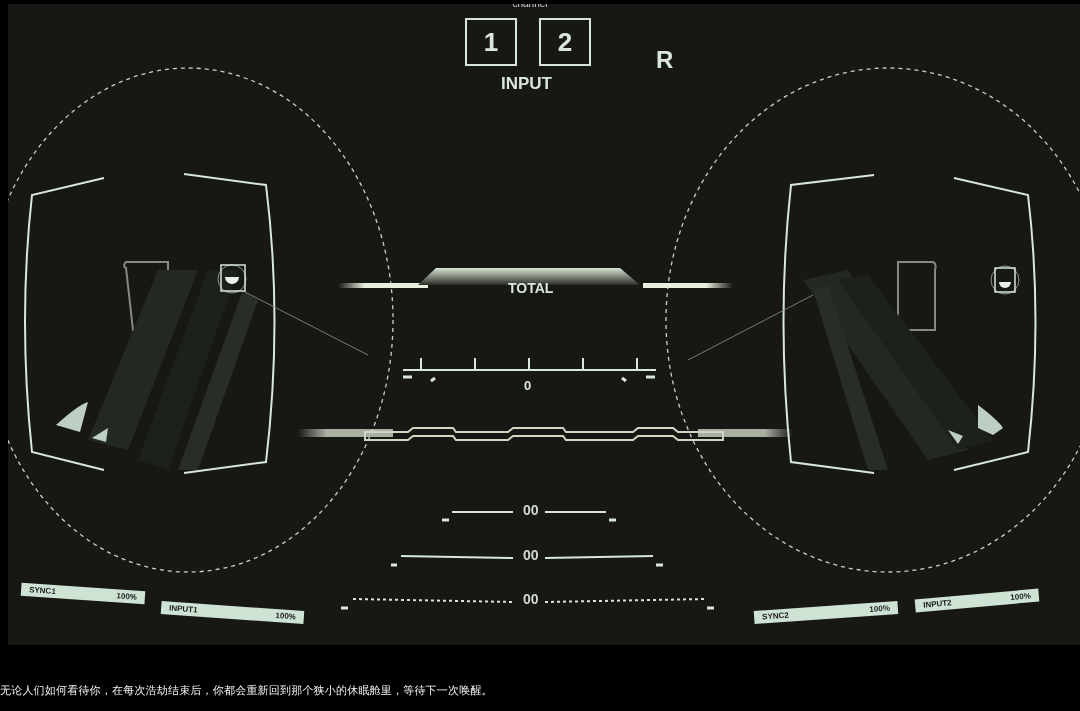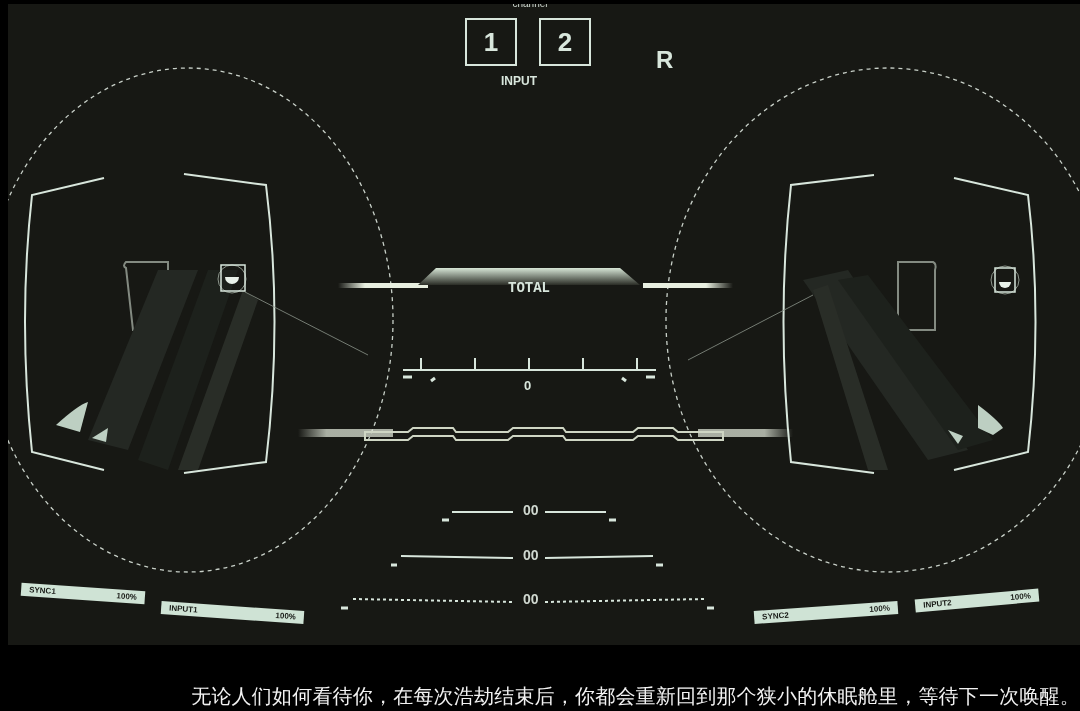--- a/index.html
+++ b/index.html
@@ -1,19 +1,19 @@
 <!DOCTYPE html>
 <html><head>
 <meta charset="utf-8">
 <style>
   html,body{margin:0;padding:0;background:#000;}
   body{width:1080px;height:711px;position:relative;overflow:hidden;font-family:"Liberation Sans",sans-serif;}
   .scene{position:absolute;left:8px;top:4px;width:1080px;height:641px;background:#171814;overflow:hidden;}
   .subtitle-bar{position:absolute;left:0;top:645px;width:1080px;height:66px;background:#000;}
-  .subtitle{position:absolute;left:0;right:0;top:683px;text-align:right;color:#f2f2f2;font-size:20px;font-family:"DejaVu Sans",sans-serif;letter-spacing:0.2px;}
+  .subtitle{position:absolute;left:0;right:0;top:683px;text-align:left;color:#f2f2f2;font-size:11px;font-family:"DejaVu Sans",sans-serif;letter-spacing:0.2px;}
   .hud-text{position:absolute;color:#d8e6dc;font-weight:bold;font-family:"Liberation Sans",sans-serif;}
   .ch-label{left:500px;top:-6px;font-size:10px;font-weight:normal;color:#cfd8d0;width:44px;text-align:center;}
   .ch-box{position:absolute;width:52px;height:48px;border:2px solid #d8e6dc;box-sizing:border-box;color:#d8e6dc;font-size:26px;font-weight:bold;display:flex;align-items:center;justify-content:center;cursor:pointer;}
   .status-bar{position:absolute;height:13px;background:#cfe3d5;color:#1a1c18;font-size:8px;font-weight:bold;display:flex;justify-content:space-between;align-items:center;padding:0 8px;box-sizing:border-box;}
   .num{position:absolute;color:#d0d8d0;font-size:14px;font-weight:bold;}
   svg{position:absolute;left:0;top:0;}
 </style>
 </head>
 <body>
 
@@ -116,24 +116,24 @@
     </g>
   </svg>
 
   <div class="hud-text ch-label">channel</div>
   <div class="ch-box" style="left:457px;top:14px;">
     <span>1</span>
   </div>
   <div class="ch-box" style="left:531px;top:14px;">
     <span>2</span>
   </div>
-  <div class="hud-text" style="left:493px;top:70px;font-size:12px;">INPUT</div>
+  <div class="hud-text" style="left:493px;top:70px;font-size:17px;">INPUT</div>
   <div class="hud-text" style="left:648px;top:42px;font-size:24px;">R</div>
 
-  <div class="hud-text" style="left:500px;top:276px;font-size:14px;font-family:Liberation Mono, monospace;">TOTAL</div>
+  <div class="hud-text" style="left:500px;top:276px;font-size:14px;">TOTAL</div>
   <div class="hud-text" style="left:516px;top:374px;font-size:13px;">0</div>
 
   <div class="num" style="left:515px;top:498px;">00</div>
   <div class="num" style="left:515px;top:543px;">00</div>
   <div class="num" style="left:515px;top:587px;">00</div>
 
   <div class="status-bar" style="left:13px;top:583px;width:124px;transform:rotate(4deg);">
     <span>SYNC1</span>
     <span>100%</span>
   </div>

